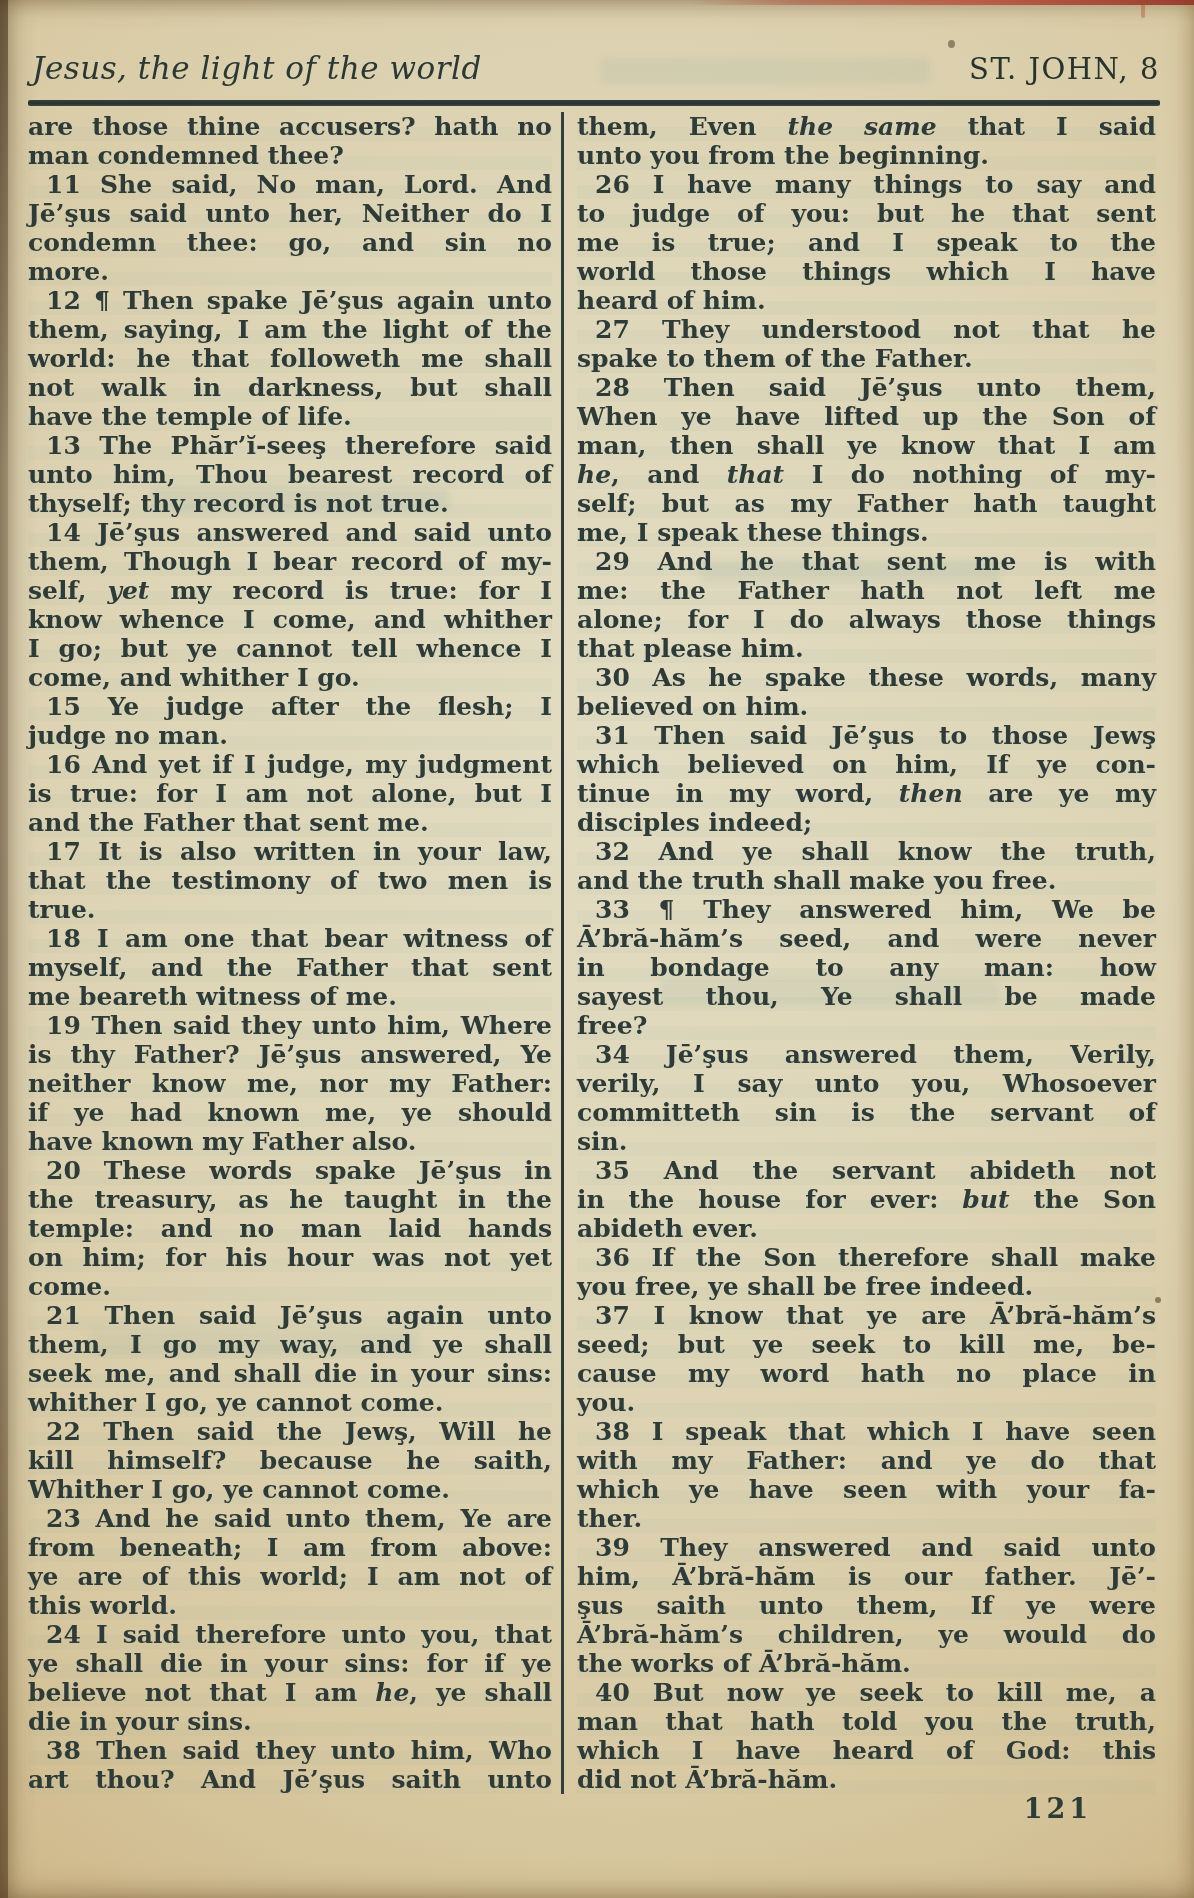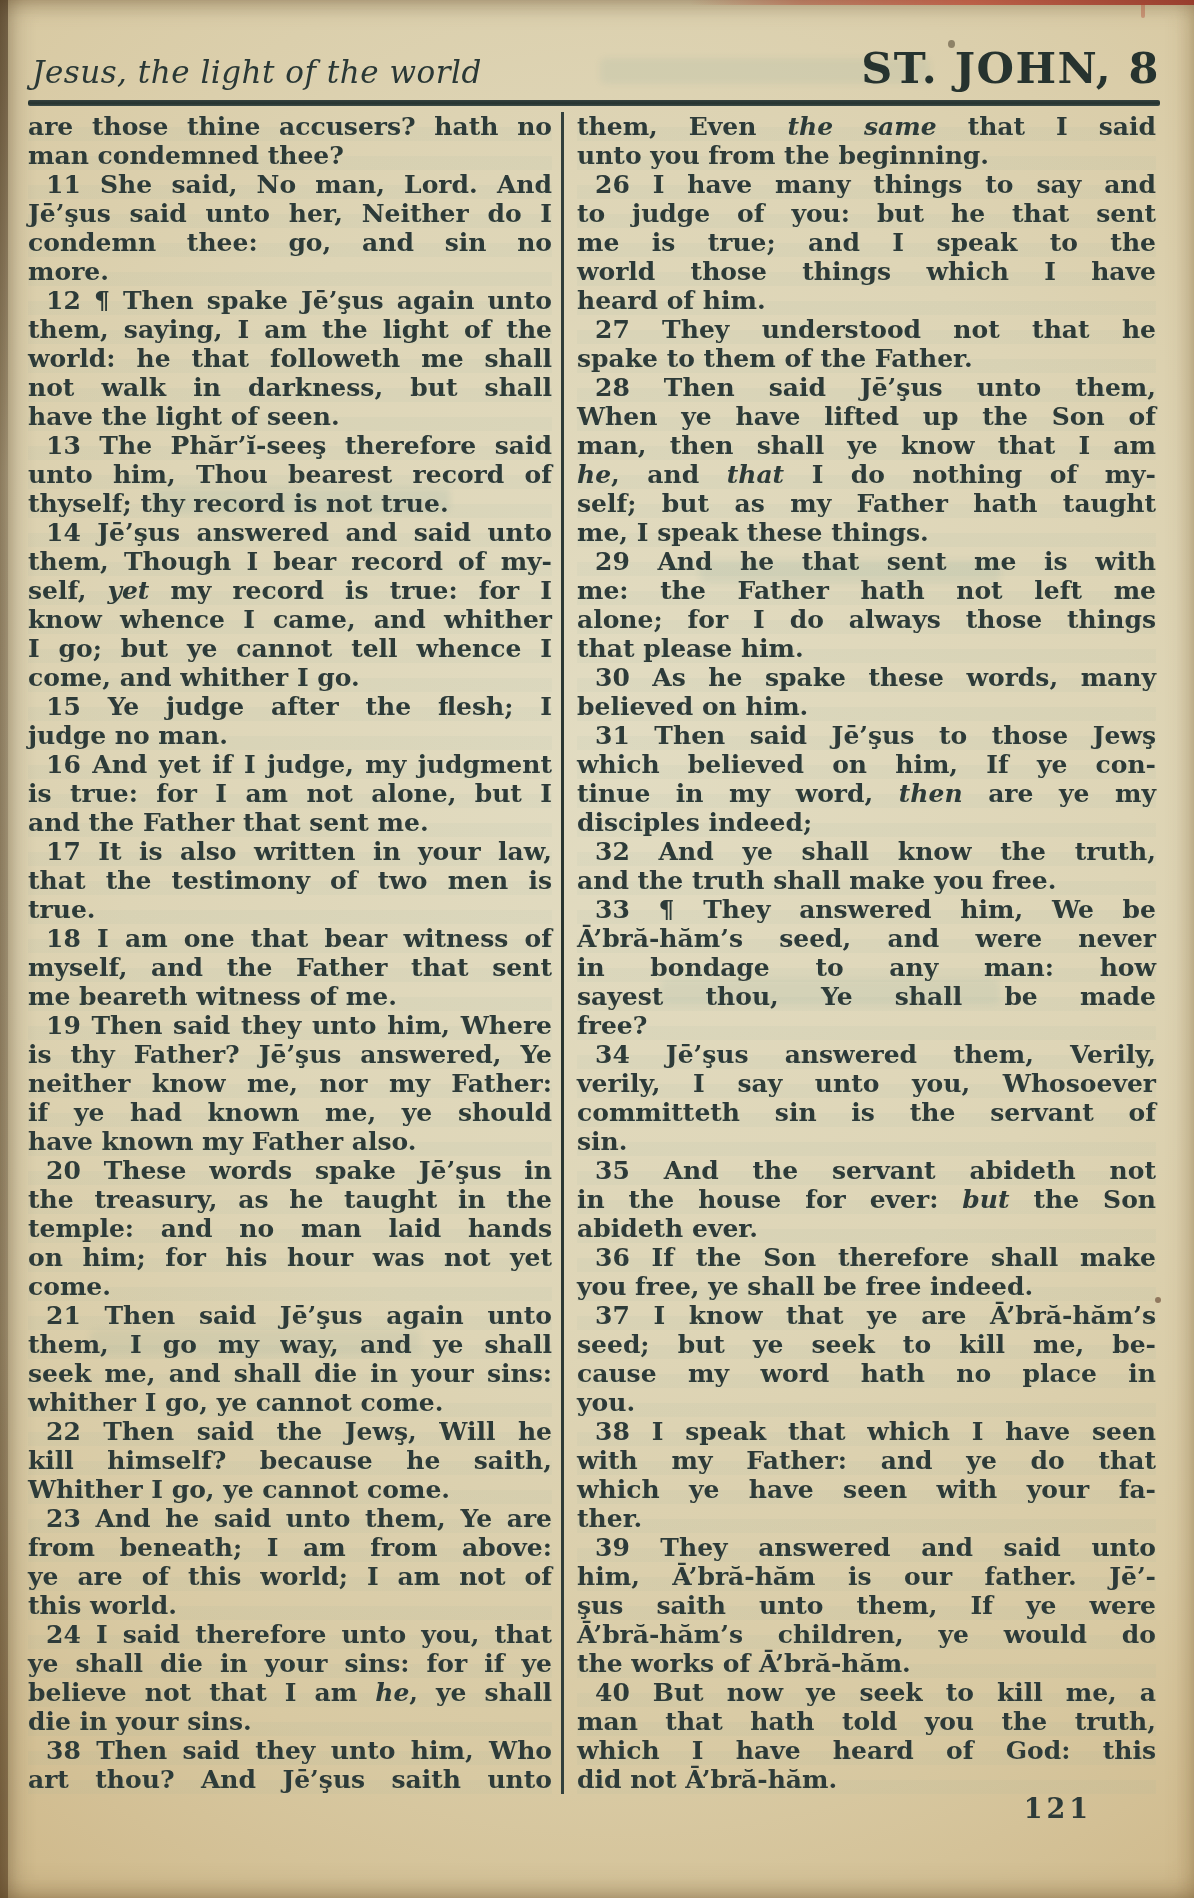--- a/index.html
+++ b/index.html
@@ -35,21 +35,21 @@
   }
   .running-head{
     position:absolute;top:46px;left:32px;right:34px;height:46px;
     display:flex;justify-content:space-between;align-items:baseline;
   }
   .head-left{
     font-style:italic;font-weight:normal;font-size:31px;line-height:44px;
     letter-spacing:.5px;color:#2a3836;
   }
   .head-right{
-    font-weight:bold;font-size:43px;line-height:44px;letter-spacing:1.5px;color:#26332f;
+    font-weight:normal;font-size:29px;line-height:44px;letter-spacing:1.5px;color:#26332f;
   }
   .head-rule{
     position:absolute;top:100px;left:28px;width:1132px;height:6px;
     background:linear-gradient(180deg,#35423f 0%, #26332f 55%, #3b4a46 100%);
     border-radius:2px;
   }
   .col{
     position:absolute;top:112px;
   }
   .col::before{ 
@@ -113,28 +113,28 @@
       <div class="ln">are those thine accusers? hath no</div>
       <div class="ln end">man condemned thee?</div>
       <div class="ln ind">11 She said, No man, Lord.  And</div>
       <div class="ln">Jē’şus said unto her, Neither do I</div>
       <div class="ln">condemn thee: go, and sin no</div>
       <div class="ln end">more.</div>
       <div class="ln ind">12 ¶ Then spake Jē’şus again unto</div>
       <div class="ln">them, saying, I am the light of the</div>
       <div class="ln">world: he that followeth me shall</div>
       <div class="ln">not walk in darkness, but shall</div>
-      <div class="ln end">have the light of seen.</div>
+      <div class="ln end">have the temple of life.</div>
       <div class="ln ind">13 The Phăr’ĭ-seeş therefore said</div>
       <div class="ln">unto him, Thou bearest record of</div>
       <div class="ln end">thyself; thy record is not true.</div>
       <div class="ln ind">14 Jē’şus answered and said unto</div>
       <div class="ln">them, Though I bear record of my-</div>
       <div class="ln">self, <i>yet</i> my record is true: for I</div>
-      <div class="ln">know whence I came, and whither</div>
+      <div class="ln">know whence I come, and whither</div>
       <div class="ln">I go; but ye cannot tell whence I</div>
       <div class="ln end">come, and whither I go.</div>
       <div class="ln ind">15 Ye judge after the flesh; I</div>
       <div class="ln end">judge no man.</div>
       <div class="ln ind">16 And yet if I judge, my judgment</div>
       <div class="ln">is true: for I am not alone, but I</div>
       <div class="ln end">and the Father that sent me.</div>
       <div class="ln ind">17 It is also written in your law,</div>
       <div class="ln">that the testimony of two men is</div>
       <div class="ln end">true.</div>

